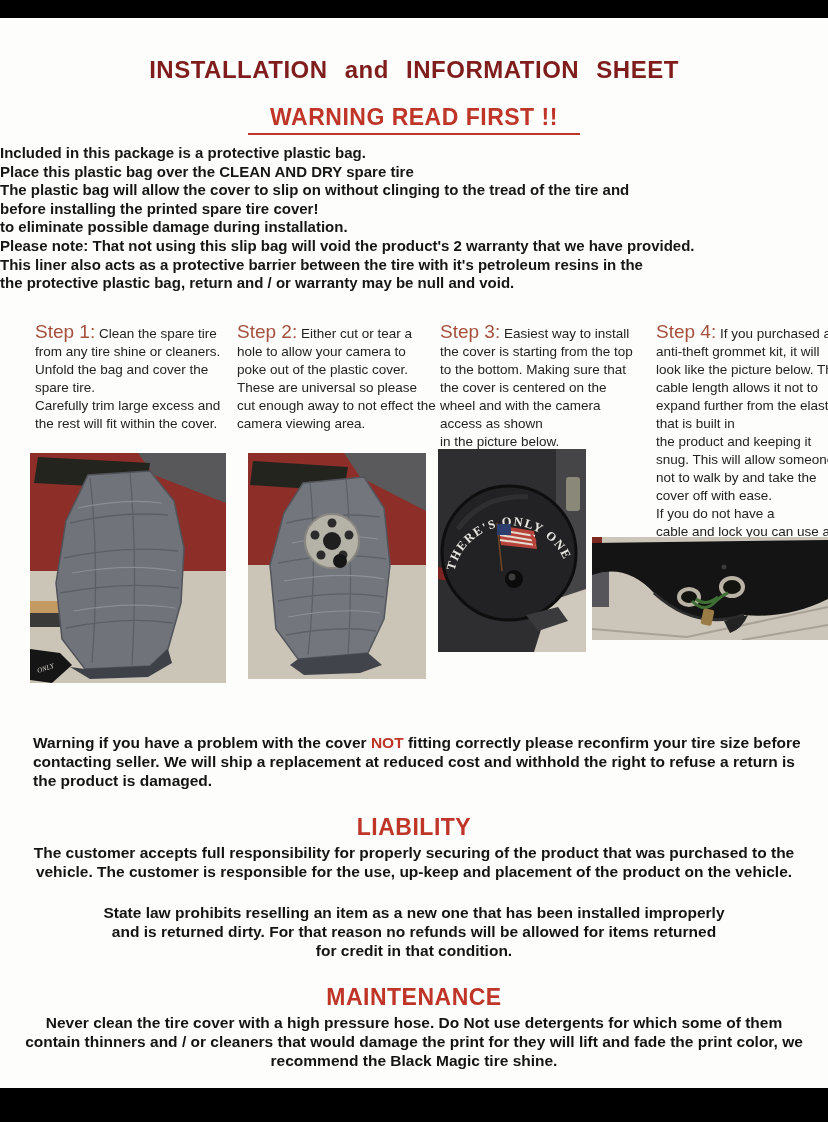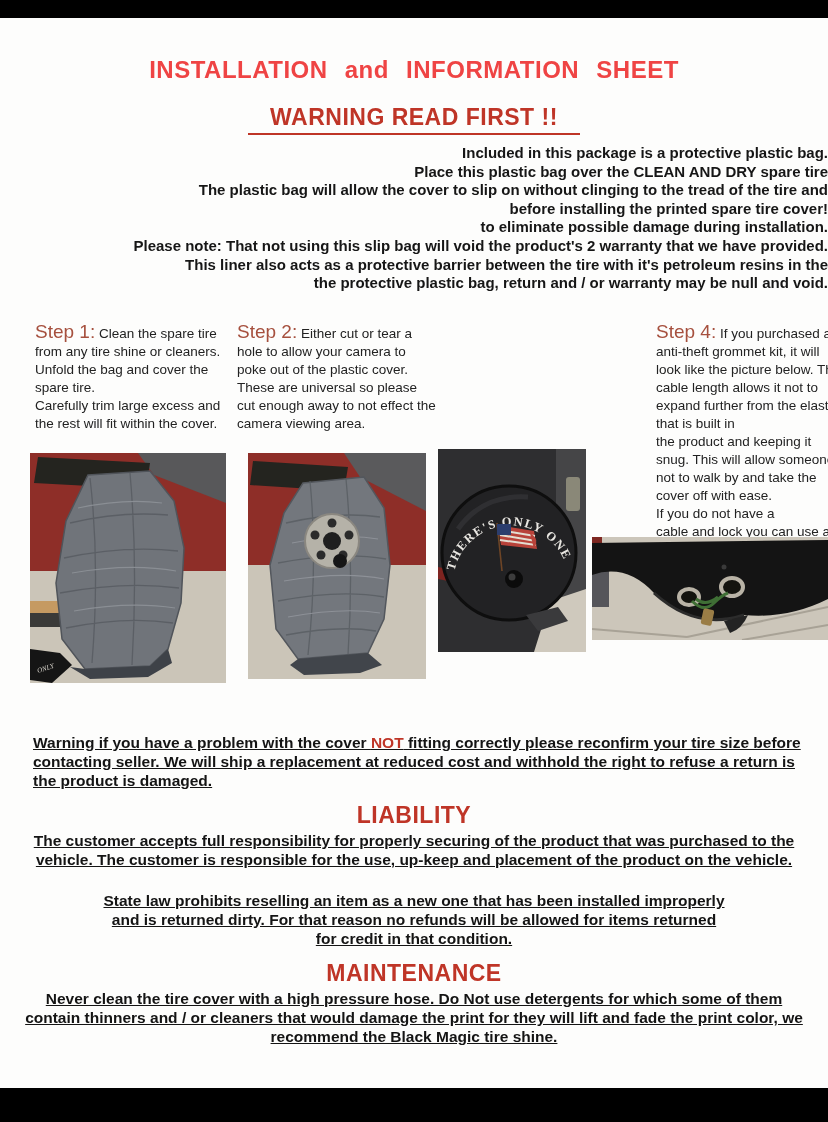--- a/index.html
+++ b/index.html
@@ -29,36 +29,36 @@
     background:#fdfdfc;
   }
   
   .doc-title{
     margin-top:38px;
     text-align:center;
     font-size:24px;
     font-weight:bold;
     letter-spacing:.5px;
     word-spacing:10px;
-    color:#ef4444;
+    color:#7f1d1d;
   }
   .warning-head-wrap{ text-align:center; margin-top:20px; }
   .warning-head{
     display:inline-block;
     color:var(--accent-red);
     font-size:23px;
     font-weight:bold;
     letter-spacing:.5px;
     border-bottom:2px solid var(--accent-red);
     padding:0 22px 2px 22px;
   }
   
   .intro{
     margin-top:9px;
-    text-align:right;
+    text-align:left;
     font-weight:bold;
     font-size:15px;
     line-height:18.6px;
     color:#161616;
   }
   
   .content-area{
     position:relative;
     margin-top:30px;
     height:382px;
@@ -85,39 +85,37 @@
   .photo2{left:248px;top:130px;width:178px;height:226px;}
   .photo3{left:438px;top:126px;width:148px;height:203px;}
   .photo4{left:592px;top:214px;width:236px;height:103px;}
   
   .warn-para{
     margin:28px 18px 0 33px;
     font-weight:bold;
     font-size:15.5px;
     line-height:19px;
     color:#141414;
-    text-decoration:underline;
   }
   .warn-not{color:var(--accent-red);}
   .section-head{
-    margin-top:12px;
+    margin-top:24px;
     text-align:center;
     color:var(--accent-red);
     font-size:23px;
     font-weight:bold;
     letter-spacing:.5px;
   }
   .center-para{
     margin:2px auto 0 auto;
     text-align:center;
     font-weight:bold;
     font-size:15.5px;
     line-height:19px;
     color:#141414;
-    text-decoration:underline;
   }
   .liability-para{max-width:790px;}
   .statelaw-para{max-width:625px;margin-top:22px;}
   .maint-head{}
   .maint-para{max-width:780px;}
 </style>
 </head>
 <body>
 
 <div class="page">
@@ -144,20 +142,25 @@
 
       <div class="step step1">
         <span class="step-label">Step 1:</span>
         <span class="step-text">Clean the spare tire from any tire shine or cleaners.
  Unfold the bag and cover the spare tire.
 Carefully trim large excess and the rest will fit within the cover.</span>
       </div>
       <div class="step step2">
         <span class="step-label">Step 2:</span>
         <span class="step-text">Either cut or tear a hole to allow your camera to poke out of the plastic cover. These are universal so please cut enough away to not effect the camera viewing area.</span>
+      </div>
+      <div class="step step3">
+        <span class="step-label">Step 3:</span>
+        <span class="step-text">Easiest way to install the cover is starting from the top to the bottom. Making sure that the cover is centered on the wheel and with the camera access as shown
+in the picture below.</span>
       </div>
       <div class="step step4">
         <span class="step-label">Step 4:</span>
         <span class="step-text">If you purchased a anti-theft grommet kit, it will look like the picture below. The cable length allows it not to expand further from the elastic that is built in
 the product and keeping it snug. This will allow someone not to walk by and take the cover off with ease.
 If you do not have a
 cable and lock you can use a heavy duty plastic tie and draw it tight.</span>
       </div>
 
       <div class="photo photo1">

